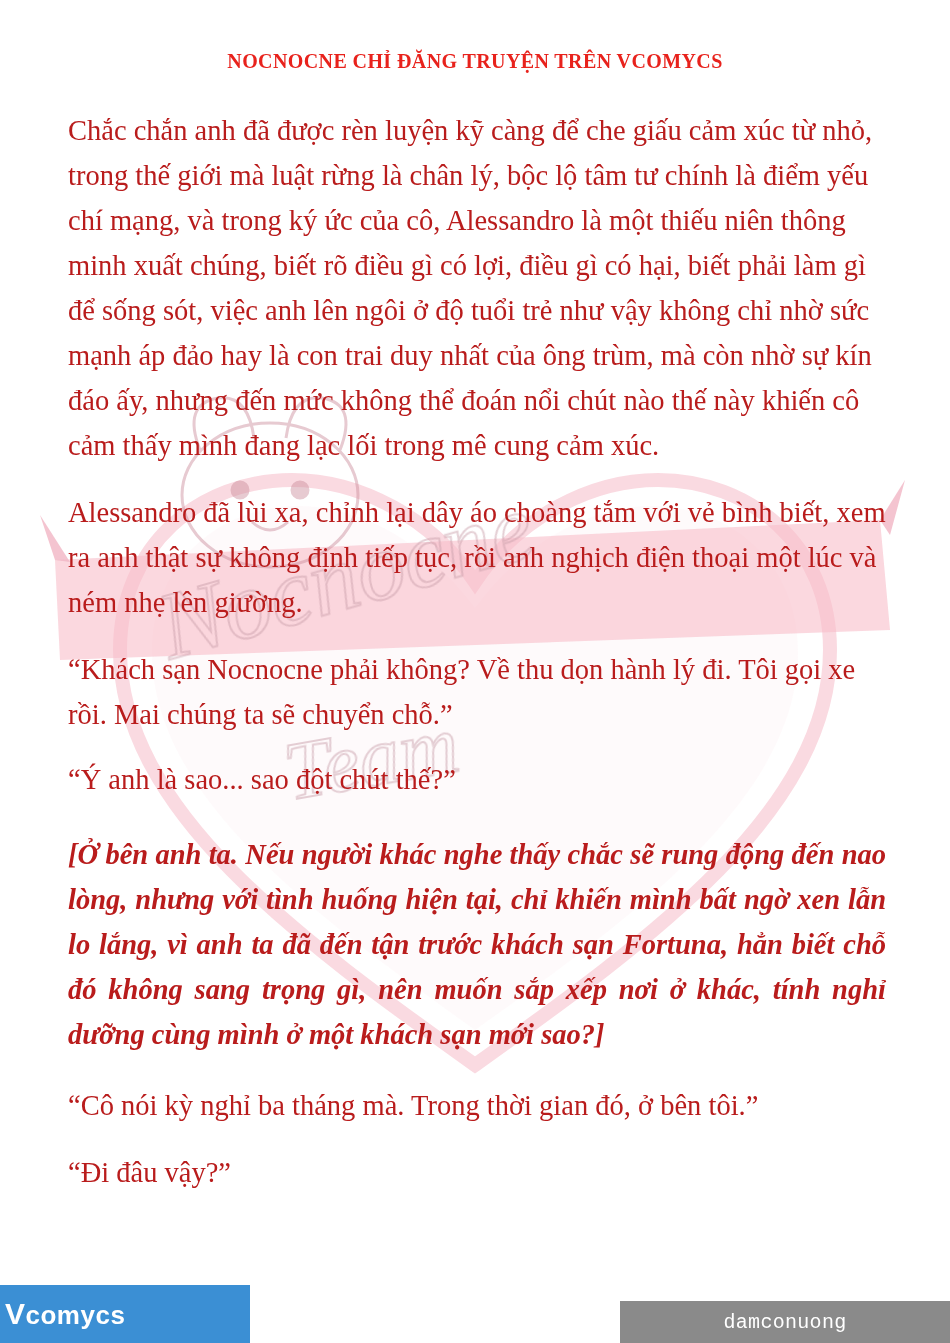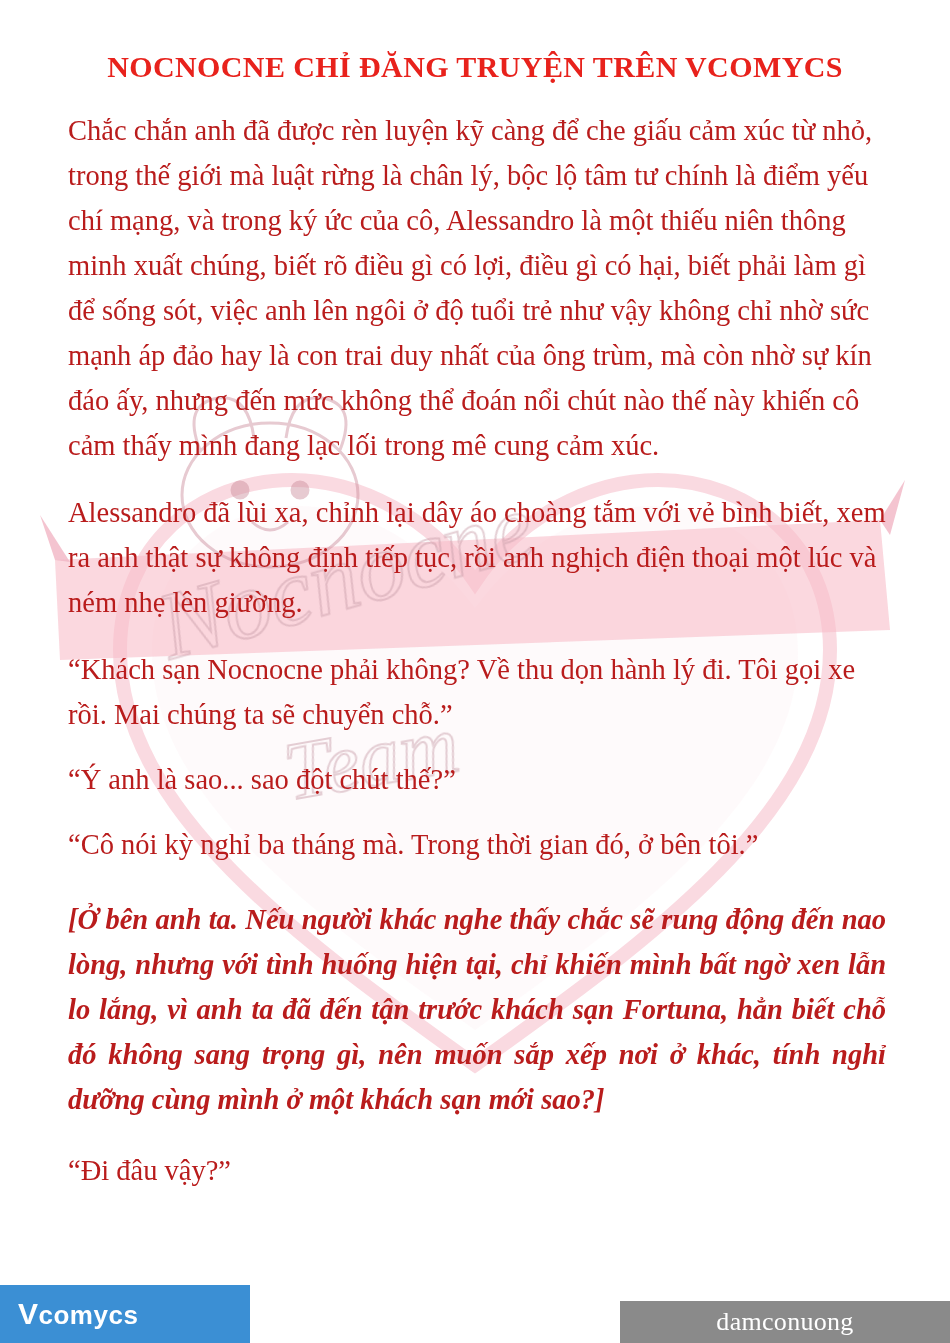--- a/index.html
+++ b/index.html
@@ -34,21 +34,21 @@
     top: 50px;
     width: 950px;
     text-align: center;
     z-index: 3;
   }
   .doc-header .title {
     display: inline-block;
     color: #e8221c;
     font-family: "Liberation Serif", serif;
     font-weight: bold;
-    font-size: 30px;
+    font-size: 20px;
     letter-spacing: 0.4px;
     white-space: nowrap;
   }
 
   
   .content {
     position: absolute;
     left: 68px;
     top: 108px;
     width: 818px;
@@ -87,21 +87,21 @@
   }
   .footer-left {
     position: absolute;
     left: 0;
     bottom: 0;
     width: 250px;
     height: 58px;
     background: #3b8fd4;
     display: flex;
     align-items: center;
-    padding-left: 18px;
+    padding-left: 5px;
     box-sizing: border-box;
   }
   .footer-left .brand {
     color: #ffffff;
     font-family: "Liberation Sans", sans-serif;
     font-weight: bold;
     font-size: 26px;
     letter-spacing: 0.5px;
   }
   .footer-left .brand .v {
@@ -114,22 +114,22 @@
     width: 330px;
     height: 42px;
     background: #8a8a8a;
     display: flex;
     align-items: center;
     justify-content: center;
     box-sizing: border-box;
   }
   .footer-right .wm-text {
     color: #ffffff;
-    font-family: Liberation Serif, serif;
-    font-size: 26px;
+    font-family: Liberation Mono, monospace;
+    font-size: 20px;
     letter-spacing: 0.3px;
   }
 </style>
 </head>
 <body>
 
 <div class="page">
 
   <svg class="watermark" viewBox="0 0 950 760">
     <g opacity="0.55">
@@ -157,22 +157,22 @@
 
   <div class="doc-header">
     <span class="title">NOCNOCNE CHỈ ĐĂNG TRUYỆN TRÊN VCOMYCS</span>
   </div>
 
   <div class="content">
     <p class="para">Chắc chắn anh đã được rèn luyện kỹ càng để che giấu cảm xúc từ nhỏ, trong thế giới mà luật rừng là chân lý, bộc lộ tâm tư chính là điểm yếu chí mạng, và trong ký ức của cô, Alessandro là một thiếu niên thông minh xuất chúng, biết rõ điều gì có lợi, điều gì có hại, biết phải làm gì để sống sót, việc anh lên ngôi ở độ tuổi trẻ như vậy không chỉ nhờ sức mạnh áp đảo hay là con trai duy nhất của ông trùm, mà còn nhờ sự kín đáo ấy, nhưng đến mức không thể đoán nổi chút nào thế này khiến cô cảm thấy mình đang lạc lối trong mê cung cảm xúc.</p>
     <p class="para">Alessandro đã lùi xa, chỉnh lại dây áo choàng tắm với vẻ bình biết, xem ra anh thật sự không định tiếp tục, rồi anh nghịch điện thoại một lúc và ném nhẹ lên giường.</p>
     <p class="para tight">“Khách sạn Nocnocne phải không? Về thu dọn hành lý đi. Tôi gọi xe rồi. Mai chúng ta sẽ chuyển chỗ.”</p>
     <p class="para tight">“Ý anh là sao... sao đột chút thế?”</p>
+    <p class="para bracket">[Ở bên anh ta. Nếu người khác nghe thấy chắc sẽ rung động đến nao lòng, nhưng với tình huống hiện tại, chỉ khiến mình bất ngờ xen lẫn lo lắng, vì anh ta đã đến tận trước khách sạn Fortuna, hẳn biết chỗ đó không sang trọng gì, nên muốn sắp xếp nơi ở khác, tính nghỉ dưỡng cùng mình ở một khách sạn mới sao?]</p>
     <p class="para tight">“Cô nói kỳ nghỉ ba tháng mà. Trong thời gian đó, ở bên tôi.”</p>
-    <p class="para bracket">[Ở bên anh ta. Nếu người khác nghe thấy chắc sẽ rung động đến nao lòng, nhưng với tình huống hiện tại, chỉ khiến mình bất ngờ xen lẫn lo lắng, vì anh ta đã đến tận trước khách sạn Fortuna, hẳn biết chỗ đó không sang trọng gì, nên muốn sắp xếp nơi ở khác, tính nghỉ dưỡng cùng mình ở một khách sạn mới sao?]</p>
     <p class="para gap-top">“Đi đâu vậy?”</p>
   </div>
 
   <div class="footer">
     <div class="footer-left">
       <span class="brand">
         <span class="v">V</span><span>comycs</span>
       </span>
     </div>
     <div class="footer-right">

